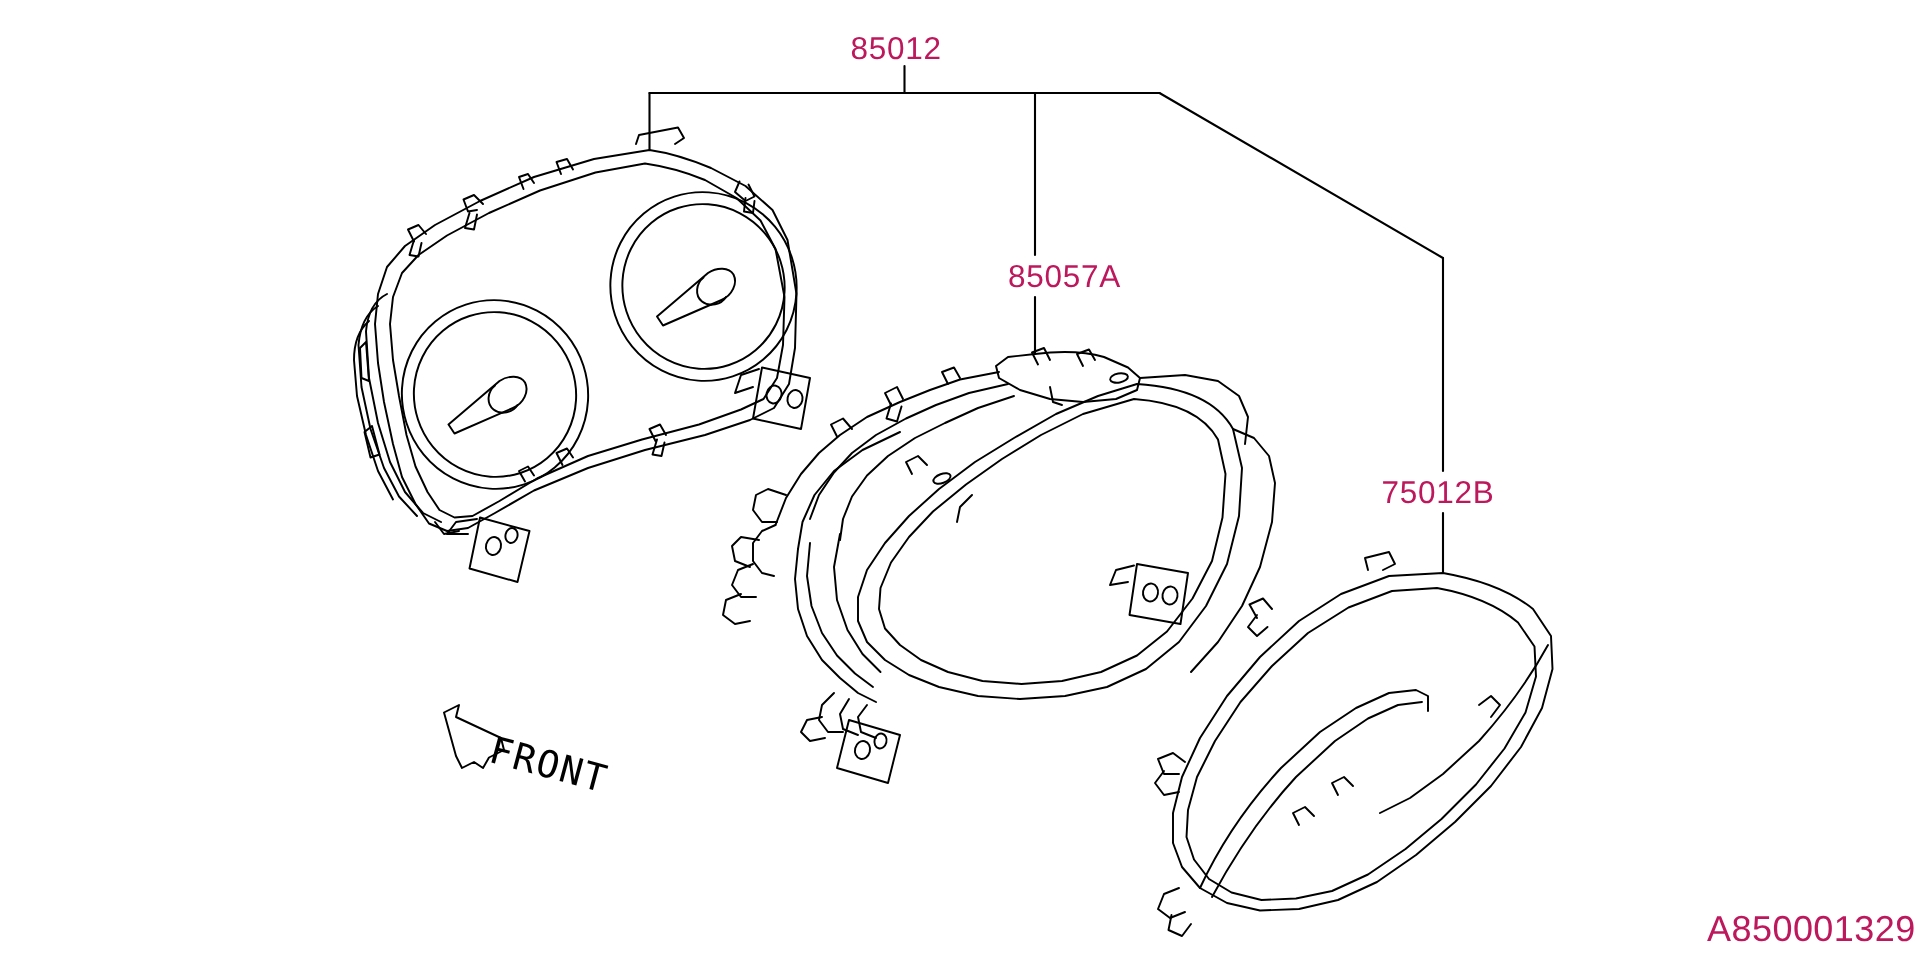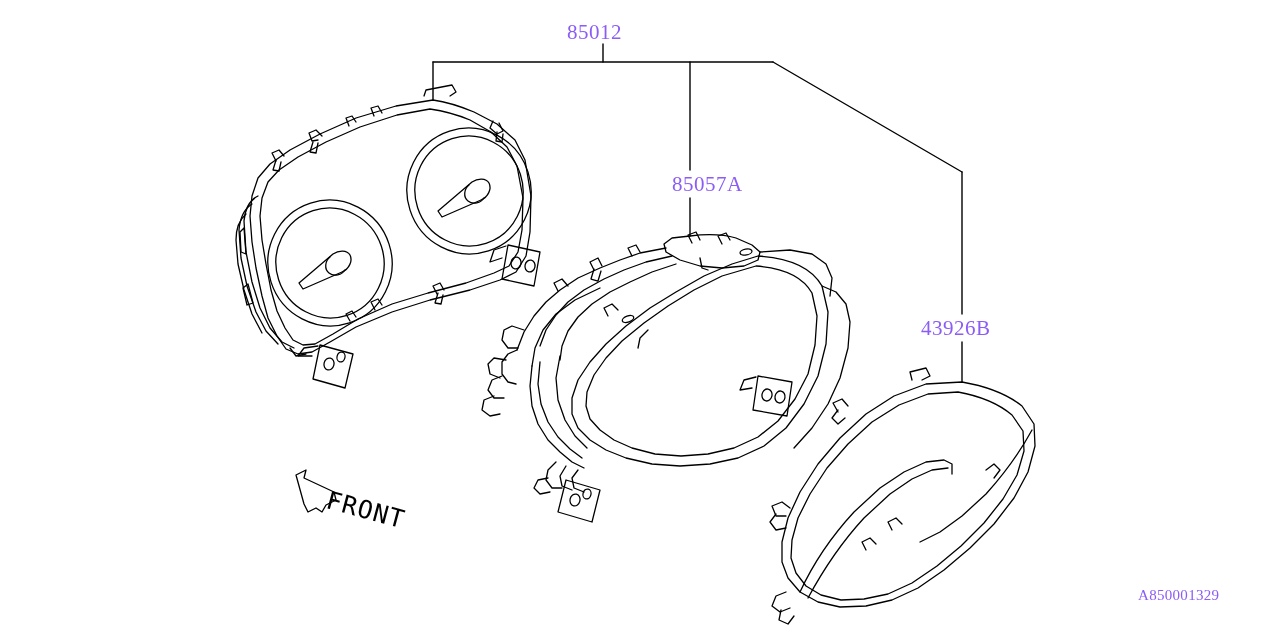--- a/index.html
+++ b/index.html
@@ -23,33 +23,33 @@
   }
   #artwork {
     position: absolute;
     left: 0;
     top: 0;
     width: 1280px;
     height: 640px;
   }
   .lbl {
     position: absolute;
-    font-family: Liberation Serif, serif;
+    font-family: Liberation Sans, sans-serif;
     font-size: 21px;
     letter-spacing: 0.5px;
-    color: #8b5cf6;
+    color: #be185d;
     white-space: nowrap;
     line-height: 1;
   }
   #lbl-85012  { left: 567px; top: 22px; }
   #lbl-85057a { left: 672px; top: 174px; }
   #lbl-85075b { left: 921px; top: 318px; }
   #lbl-drawno {
-    left: 1138px; top: 588px;
-    font-size: 15px;
+    left: 1138px; top: 608px;
+    font-size: 24px;
     letter-spacing: 0.3px;
   }
   #front-text {
     position: absolute;
     left: 327px;
     top: 487px;
     font-family: "DejaVu Sans Mono", monospace;
     font-size: 25px;
     letter-spacing: 1px;
     line-height: 1;
@@ -345,19 +345,19 @@
                  L304 504 L296 475 Z"></path>
       </g>
 
     </g>
   </svg>
 
   <div class="lbl" id="lbl-85012">85012</div>
 
   <div class="lbl" id="lbl-85057a">85057A</div>
 
-  <div class="lbl" id="lbl-85075b">43926B</div>
+  <div class="lbl" id="lbl-85075b">75012B</div>
 
   <div id="front-text">FRONT</div>
 
   <div class="lbl" id="lbl-drawno">A850001329</div>
 
 </div>
 
 </body></html>

